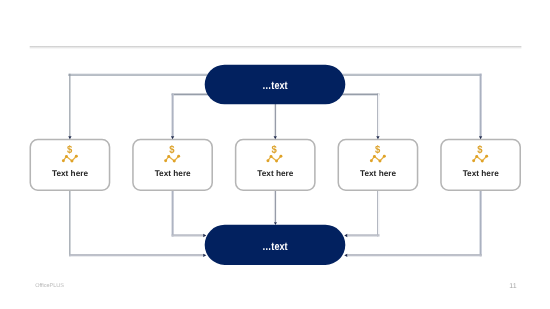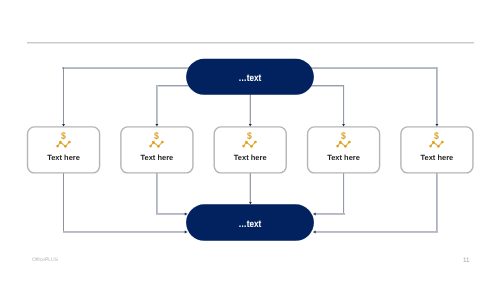--- a/index.html
+++ b/index.html
@@ -54,24 +54,25 @@
     top: 126.5px;
     width: 72.6px;
     height: 46px;
     background: transparent;
     box-sizing: border-box;
   }
   .box-label {
     position: absolute;
     left: 0; right: 0;
     top: 26.2px;
-    text-align: center;
+    text-align: left;
     font-size: 7.5px;
     font-weight: bold;
     color: #262626;
+    padding-left: 20px;
   }
   .box-icon {
     position: absolute;
     left: 50%;
     top: 6.5px;
     margin-left: -7.9px;
     width: 14.5px;
     height: 15px;
     overflow: visible;
   }

